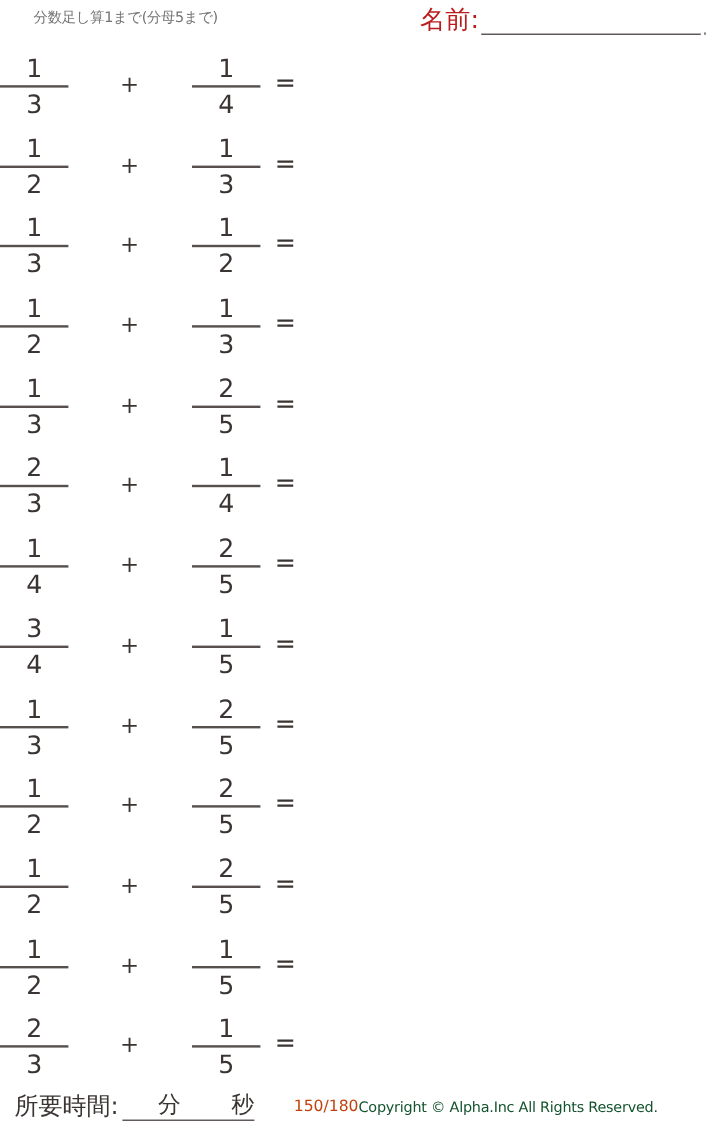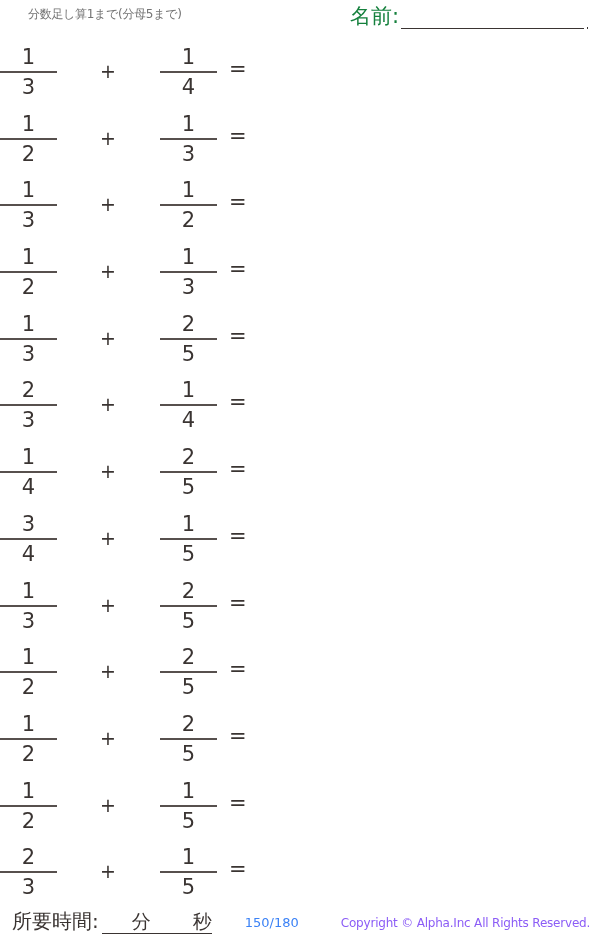--- a/index.html
+++ b/index.html
@@ -9,21 +9,21 @@
     color: #3a3432;
   }
   .title {
     position: absolute; left: 28px; top: 6px;
     font-size: 12px; color: #737373; letter-spacing: -0.3px;
   }
   .name-area {
     position: absolute; left: 350px; top: 3px;
     display: flex; align-items: flex-end;
   }
-  .name-label { font-size: 21px; line-height: 26px; color: #15803d; }
+  .name-label { font-size: 21px; line-height: 26px; color: #b91c1c; }
   .name-line {
     width: 183px; height: 22px; border-bottom: 1px solid #3a3432;
     margin-left: 2px; position: relative;
   }
   .name-line::after {
     content: ""; position: absolute; right: -4px; bottom: -1px;
     width: 1px; height: 2px; background: #3a3432;
   }
   .problems { position: absolute; left: 0; top: 42px; }
   .problem {
@@ -51,22 +51,22 @@
     display: flex; align-items: flex-end;
   }
   .time-label { font-size: 20px; line-height: 26px; color: #3a3432; }
   .time-blank {
     display: flex; align-items: flex-end; margin-left: 3px;
     border-bottom: 1px solid #3a3432; height: 24px;
   }
   .time-unit { font-size: 19px; line-height: 24px; color: #3a3432; }
   .gap1 { width: 30px; }
   .gap2 { width: 42px; }
-  .page-count { font-size: 13px; margin-left: 33px; line-height: 22px; color: #3b82f6; }
-  .copyright { font-size: 12px; margin-left: 42px; line-height: 22px; color: #8b5cf6; letter-spacing: -0.2px; text-align: center; }
+  .page-count { font-size: 13px; margin-left: 33px; line-height: 22px; color: #c2410c; }
+  .copyright { font-size: 12px; line-height: 22px; color: #14532d; letter-spacing: -0.2px; text-align: center; }
 </style>
 </head>
 <body>
 
 <div class="title">分数足し算1まで(分母5まで)</div>
 
 <div class="name-area">
   <span class="name-label">名前:</span>
   <span class="name-line"></span>
 </div>

